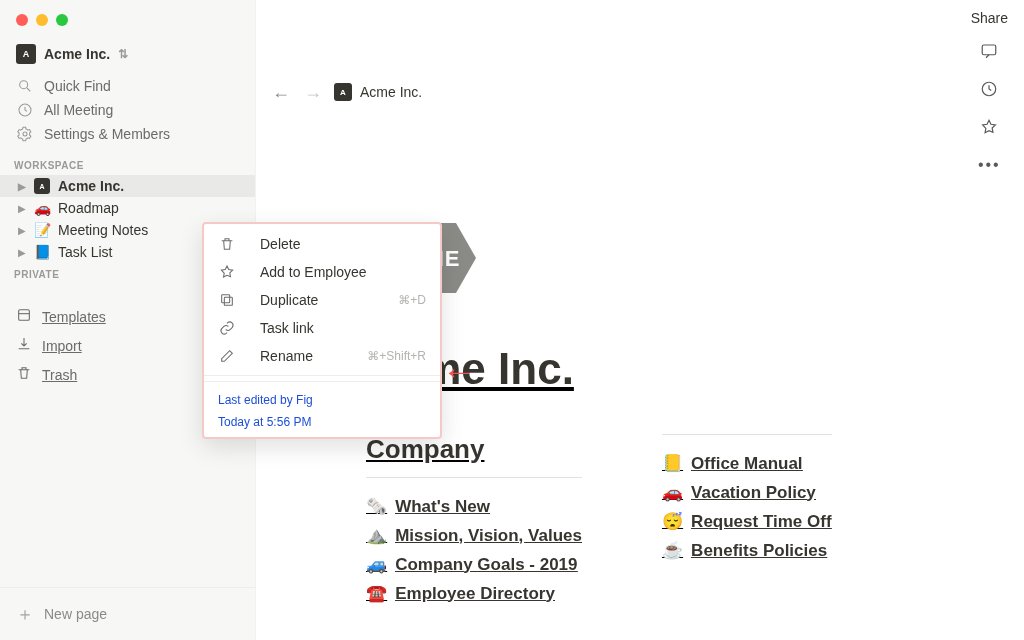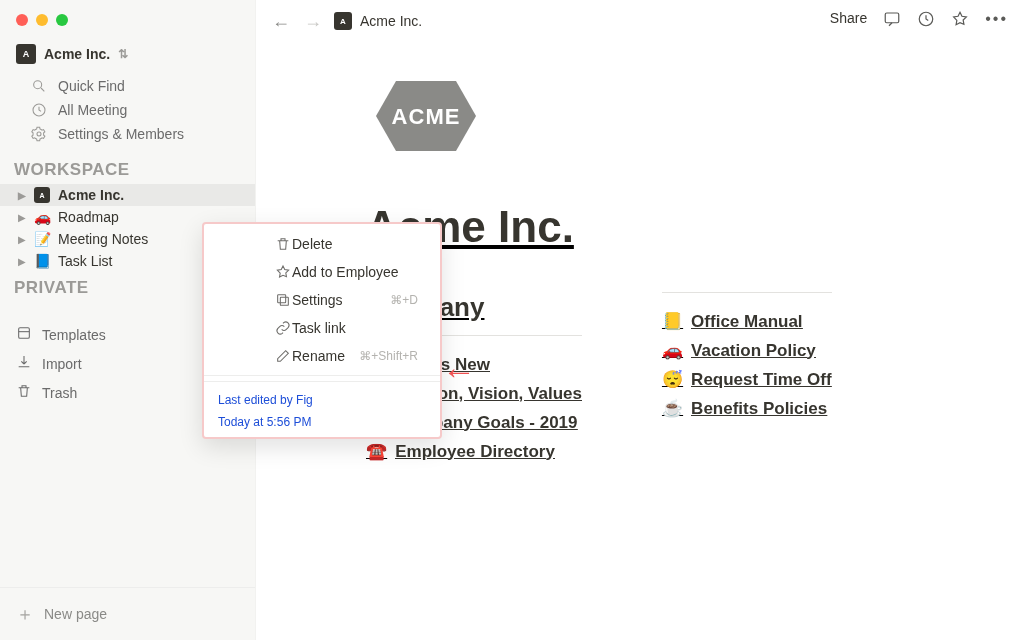--- a/index.html
+++ b/index.html
@@ -7,51 +7,51 @@
   .app { display: flex; width: 100%; height: 100%; }
   .sidebar { width: 256px; background: #f7f7f5; display: flex; flex-direction: column; border-right: 1px solid rgba(0,0,0,0.02); }
   .traffic { display: flex; gap: 8px; padding: 14px 16px 0 16px; }
   .dot { width: 12px; height: 12px; border-radius: 50%; }
   .dot.red { background: #ff5f57; }
   .dot.yellow { background: #febc2e; }
   .dot.green { background: #28c840; }
   .workspace-switcher { display: flex; align-items: center; gap: 8px; padding: 18px 16px 10px 16px; font-weight: 600; color: #37352f; font-size: 14px; }
   .ws-badge { width: 20px; height: 20px; border-radius: 3px; background: #37352f; color: #fff; font-size: 9px; font-weight: 700; display: flex; align-items: center; justify-content: center; }
   .chev { color: #9b9a97; font-size: 12px; }
-  .nav-item { display: flex; align-items: center; gap: 10px; padding: 4px 30px; color: #6b6b6b; font-size: 14px; font-weight: 500; cursor: pointer; }
+  .nav-item { display: flex; align-items: center; gap: 10px; padding: 4px 16px; color: #6b6b6b; font-size: 14px; font-weight: 500; cursor: pointer; }
   .nav-item .icon { width: 18px; display: inline-flex; justify-content: center; color: #9b9a97; }
-  .section-label { padding: 14px 14px 4px 14px; font-size: 17px; font-weight: 700; letter-spacing: 0.5px; color: #9b9a97; }
+  .section-label { padding: 14px 14px 4px 14px; font-size: 10px; font-weight: 700; letter-spacing: 0.5px; color: #9b9a97; }
   .tree-item { display: flex; align-items: center; gap: 6px; padding: 3px 10px 3px 18px; font-size: 14px; color: #37352f; cursor: pointer; }
   .tree-item .toggle { color: #9b9a97; font-size: 10px; width: 10px; }
   .tree-item .emoji { width: 18px; text-align: center; font-size: 14px; }
   .tree-item.selected { background: #e9e9e7; font-weight: 600; }
   .spacer { flex: 1; }
-  .bottom-item { display: flex; align-items: center; gap: 10px; padding: 5px 16px; color: #6b6b6b; font-size: 14px; cursor: pointer; }
+  .bottom-item { display: flex; align-items: center; gap: 10px; padding: 5px 16px; color: #6b6b6b; font-size: 14px; cursor: pointer; text-decoration: underline; }
   .new-page { display: flex; align-items: center; gap: 10px; padding: 14px 16px; border-top: 1px solid #ededec; color: #8a8a87; font-size: 14px; cursor: pointer; }
   .main { flex: 1; display: flex; flex-direction: column; }
   .topbar { display: flex; align-items: center; padding: 10px 16px; gap: 12px; color: #37352f; }
   .topbar .nav-arrows { display: flex; gap: 14px; color: #8a8a87; font-size: 18px; }
   .topbar .crumb { display: flex; align-items: center; gap: 8px; font-size: 14px; }
-  .topbar .right { margin-left: auto; display: flex; align-items: flex-start; gap: 16px; }
+  .topbar .right { margin-left: auto; display: flex; align-items: center; gap: 16px; flex-direction: column; }
   .topbar .right .ic { color: #5a5a57; font-size: 16px; }
   .content { padding: 0 90px 40px 110px; overflow: auto; position: relative; text-decoration: underline; }
   .logo { width: 120px; height: 100px; margin-top: 24px; position: relative; }
   .logo svg { width: 100%; height: 100%; }
   .title { font-size: 44px; font-weight: 800; color: #37352f; margin-top: 36px; }
   .columns { display: flex; gap: 80px; margin-top: 40px; }
   .col h2 { font-size: 26px; font-weight: 750; color: #37352f; margin-bottom: 12px; }
   .col .divider { border-top: 1px solid #e3e2df; margin-bottom: 14px; }
   .link-row { display: flex; align-items: center; gap: 8px; padding: 4px 0; font-size: 17px; color: #37352f; }
   .link-row .lk { text-decoration: underline; font-weight: 600; cursor: pointer; }
   .context-menu {
     position: absolute; left: 202px; top: 222px; width: 240px;
     background: #fff; border: 2px solid #f6c9c9; border-radius: 4px;
     box-shadow: 0 8px 24px rgba(0,0,0,0.12); z-index: 50; padding: 6px 0;
   }
-  .cm-item { display: flex; align-items: center; gap: 0; padding: 6px 22px; font-size: 14px; color: #37352f; cursor: pointer; margin-left: 48px; }
+  .cm-item { display: flex; align-items: center; gap: 24px; padding: 6px 14px; font-size: 14px; color: #37352f; cursor: pointer; }
   .cm-item .ico { width: 18px; color: #6f6e6b; display: inline-flex; justify-content: center; }
   .cm-item .sc { margin-left: auto; font-size: 12px; color: #b4b3af; }
   .cm-sep { border-top: 1px solid #ededec; margin: 5px 0; }
   .cm-foot { padding: 6px 14px 2px 14px; font-size: 12px; color: #1d4ed8; }
   .arrow-annot { position: absolute; left: 442px; top: 348px; color: #f05252; font-size: 34px; font-weight: 800; z-index: 60; }
   svg.stroke-ic { stroke: currentColor; fill: none; stroke-width: 1.6; }
 </style>
 </head>
 <body>
 
@@ -264,21 +264,21 @@
     </span>
     <span>Add to Employee</span>
   </div>
   <div class="cm-item">
     <span class="ico">
       <svg class="stroke-ic" width="16" height="16" viewBox="0 0 24 24">
           <rect x="8" y="8" width="12" height="12" rx="1"></rect>
           <rect x="4" y="4" width="12" height="12" rx="1"></rect>
         </svg>
     </span>
-    <span>Settings</span>
+    <span>Duplicate</span>
     <span class="sc">⌘+D</span>
   </div>
   <div class="cm-item">
     <span class="ico">
       <svg class="stroke-ic" width="16" height="16" viewBox="0 0 24 24">
           <path d="M10 14a5 5 0 0 0 7 0l3-3a5 5 0 0 0-7-7l-1 1M14 10a5 5 0 0 0-7 0l-3 3a5 5 0 0 0 7 7l1-1"></path>
         </svg>
     </span>
     <span>Task link</span>
   </div>

